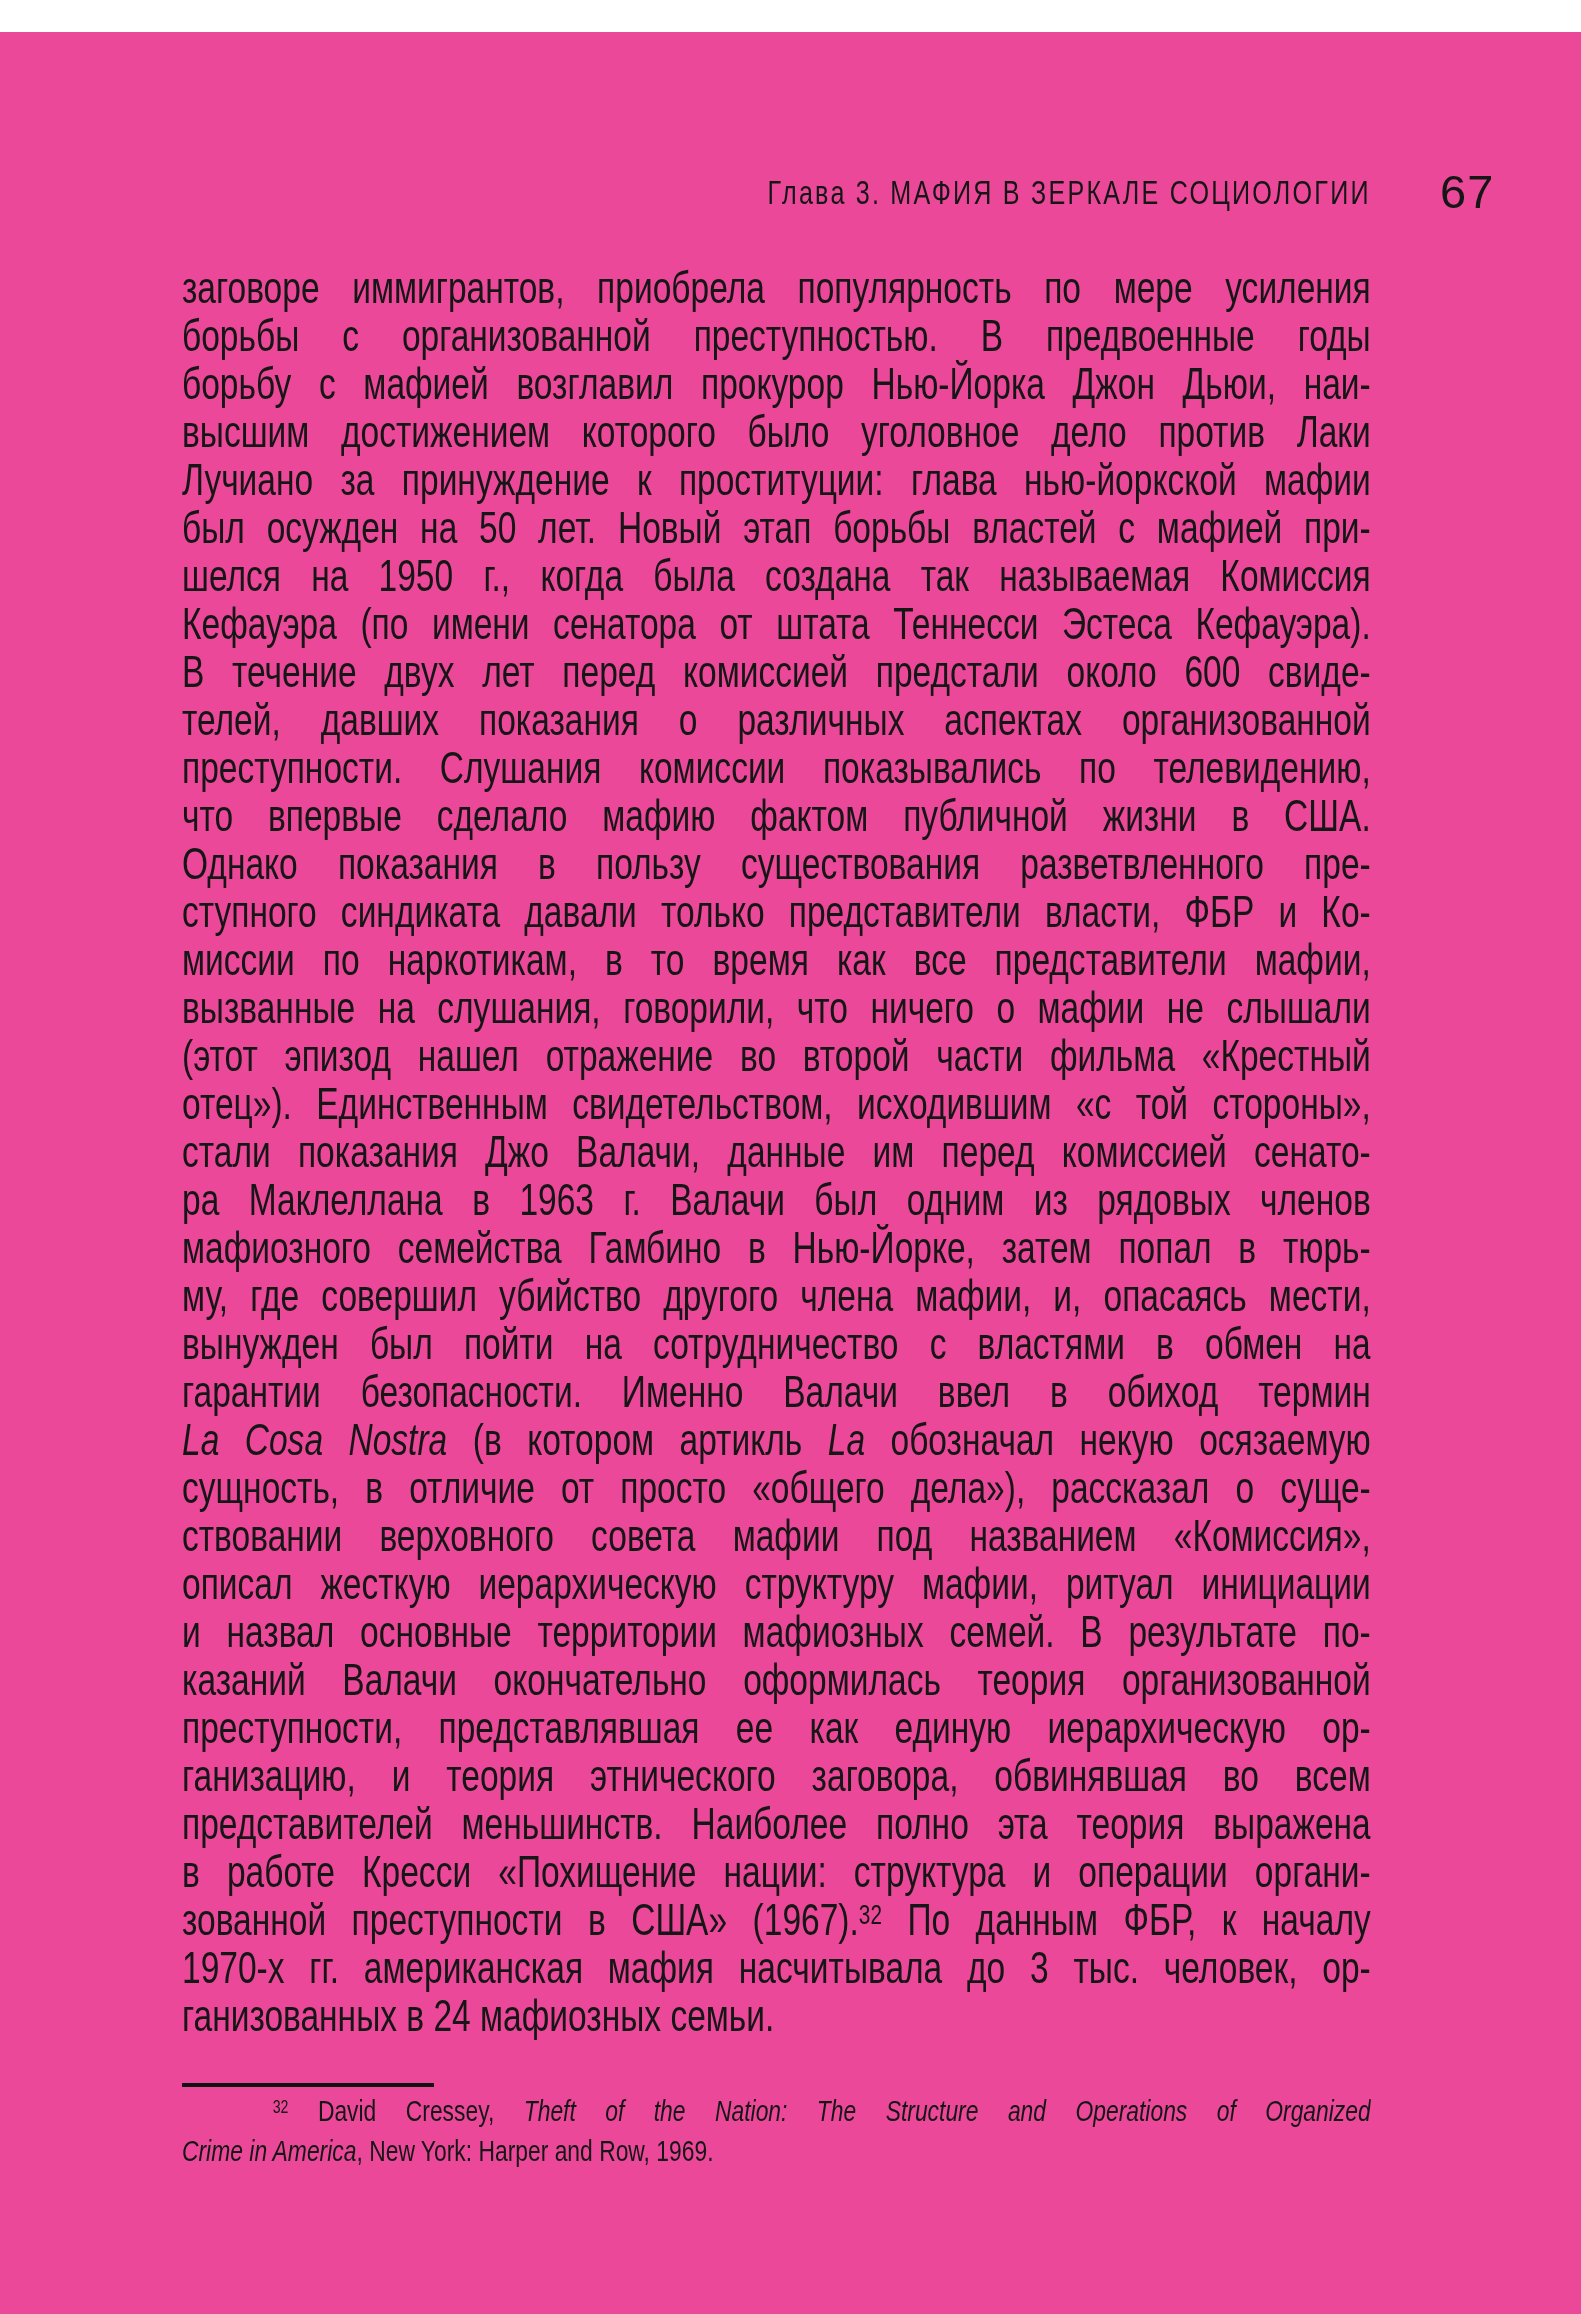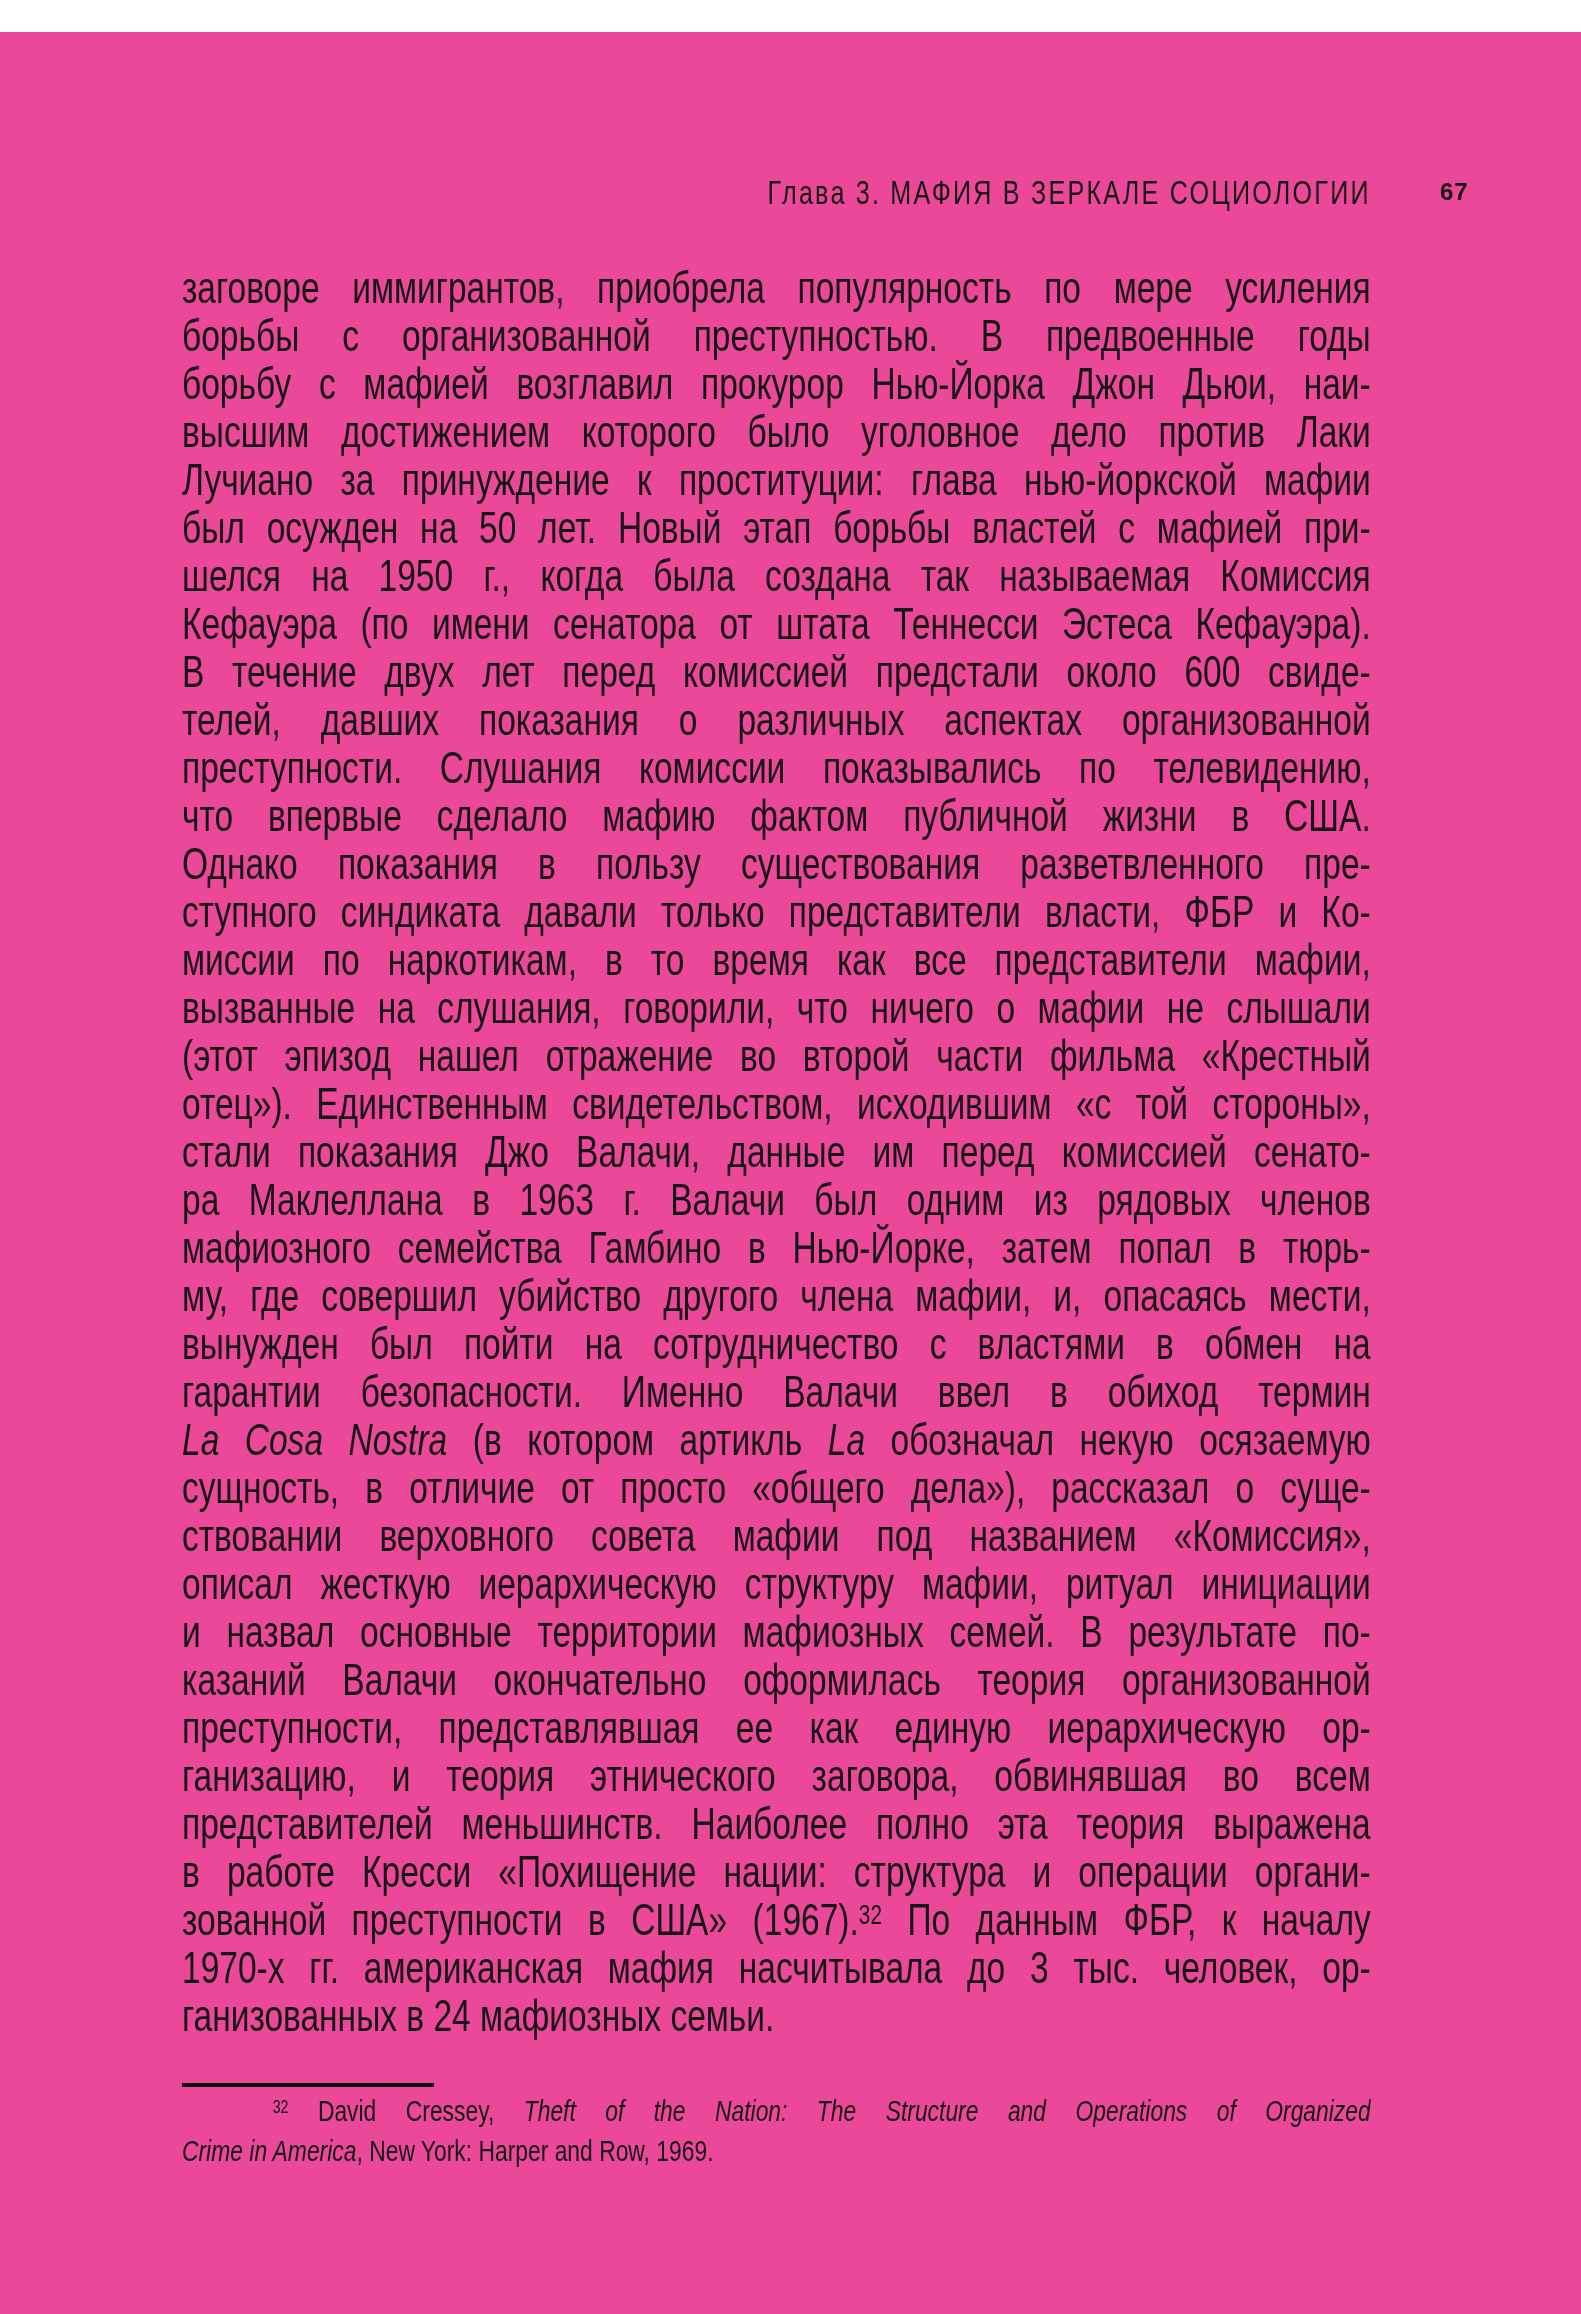--- a/index.html
+++ b/index.html
@@ -30,23 +30,23 @@
     text-align: right;
     font-size: 33px;
     line-height: 38px;
     letter-spacing: 2.9px;
     white-space: nowrap;
   }
   .page-number {
     position: absolute;
     left: 1440px;
     top: 141px;
-    font-size: 24px;
+    font-size: 47px;
     line-height: 38px;
-    font-weight: bold;
+    font-weight: normal;
     letter-spacing: 1px;
     text-align: right;
   }
   .body-text {
     position: absolute;
     top: 232px;
     left: 0;
     width: 100%;
     font-size: 44px;
   }

